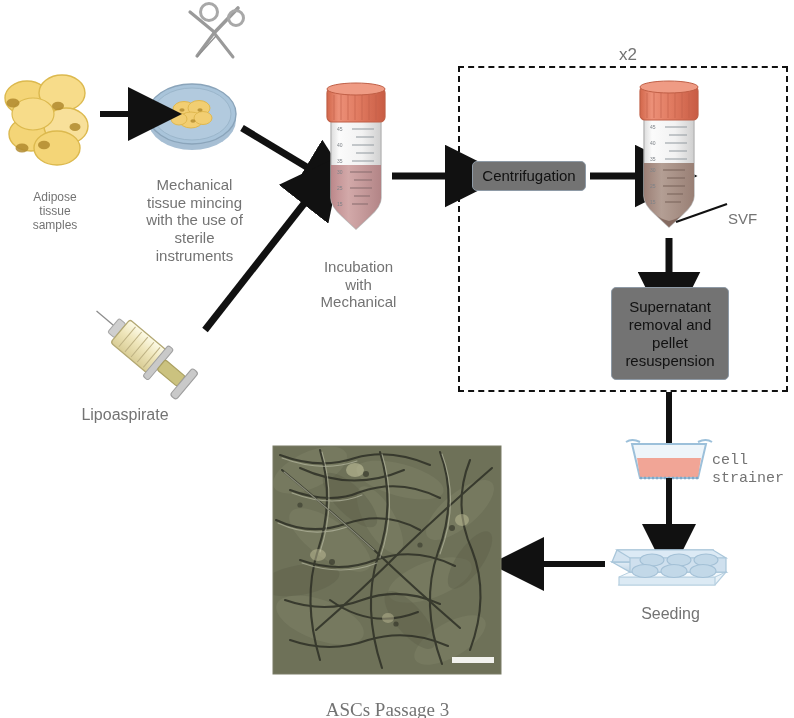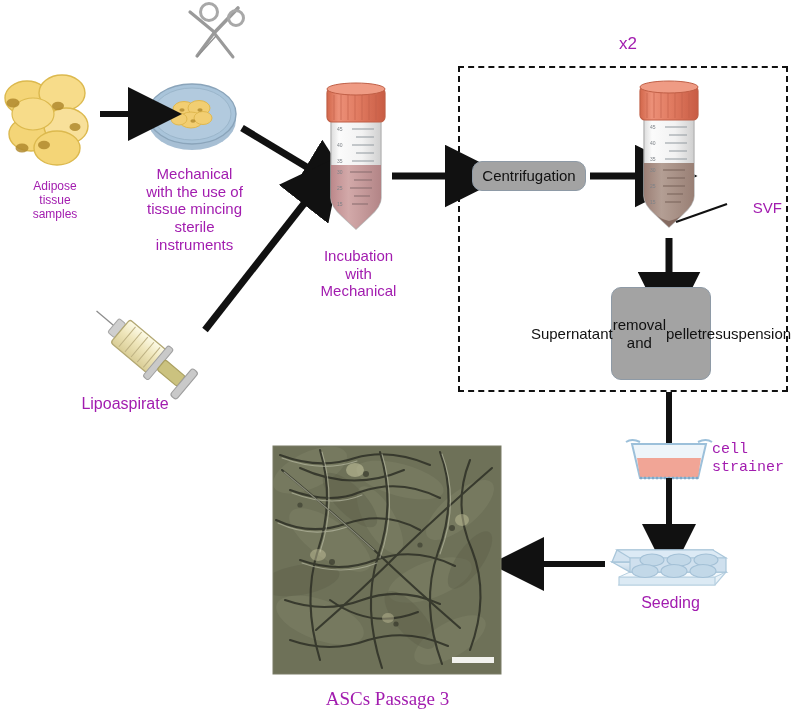--- a/index.html
+++ b/index.html
@@ -1,21 +1,21 @@
 <!DOCTYPE html>
 <html><head>
 <meta charset="utf-8">
 <style>
   html,body{margin:0;padding:0;background:#ffffff;}
   body{width:794px;height:718px;position:relative;overflow:hidden;
        font-family:"Liberation Sans","DejaVu Sans",sans-serif;color:#1a1a1a;}
   .stage{position:absolute;inset:0;}
-  .lbl{position:absolute;text-align:center;line-height:1.18;color:#a21caf;}
+  .lbl{position:absolute;text-align:center;line-height:1.18;color:#737373;margin-top:11px;}
   .svgwrap{position:absolute;inset:0;width:794px;height:718px;pointer-events:none;}
-  .box{position:absolute;background:#a3a3a3;border:1px solid #8e9aa6;border-radius:10px;
+  .box{position:absolute;background:#737373;border:1px solid #8e9aa6;border-radius:5px;
        box-sizing:border-box;display:flex;align-items:center;justify-content:center;
        text-align:center;line-height:1.2;color:#111;}
   .dashbox{position:absolute;border:2.5px dashed #111;box-sizing:border-box;}
 </style>
 </head>
 <body>
 
 <div class="stage">
 
   <svg class="svgwrap" viewBox="0 0 794 718">
@@ -298,56 +298,56 @@
     <rect x="273" y="446" width="228" height="228" fill="none" stroke="#7a7d66" stroke-width="1"></rect>
     <rect x="452" y="657" width="42" height="6" fill="#f2f2ee"></rect>
   </svg>
 
   <div class="dashbox" style="left:458px;top:66px;width:330px;height:326px;"></div>
 
   <div class="box" style="left:472px;top:161px;width:114px;height:30px;font-size:15px;">
     <span>Centrifugation</span>
   </div>
 
-  <div class="box" style="left:611px;top:287px;width:100px;height:93px;font-size:15px;flex-direction:row;">
+  <div class="box" style="left:611px;top:287px;width:118px;height:93px;font-size:15px;flex-direction:column;">
     <span>Supernatant</span>
     <span>removal and</span>
     <span>pellet</span>
     <span>resuspension</span>
   </div>
 
   <div class="lbl" style="left:598px;top:34px;width:60px;font-size:17px;">
     <span>x2</span>
   </div>
 
   <div class="lbl" style="left:0px;top:179px;width:110px;font-size:12px;">
     <div>Adipose</div>
     <div>tissue</div>
     <div>samples</div>
   </div>
 
   <div class="lbl" style="left:122px;top:165px;width:145px;font-size:15px;">
     <div>Mechanical</div>
+    <div>tissue mincing</div>
     <div>with the use of</div>
-    <div>tissue mincing</div>
     <div>sterile</div>
     <div>instruments</div>
   </div>
 
   <div class="lbl" style="left:40px;top:395px;width:170px;font-size:16px;">
     <span>Lipoaspirate</span>
   </div>
 
   <div class="lbl" style="left:296px;top:247px;width:125px;font-size:15px;">
     <div>Incubation</div>
     <div>with</div>
     <div>Mechanical</div>
   </div>
 
-  <div class="lbl" style="left:728px;top:199px;width:54px;font-size:15px;text-align:right;">
+  <div class="lbl" style="left:728px;top:199px;width:54px;font-size:15px;text-align:left;">
     <span>SVF</span>
   </div>
 
   <div class="lbl" style="left:712px;top:441px;width:80px;font-size:15px;text-align:left;font-family:Liberation Mono, monospace;">
     <div>cell</div>
     <div>strainer</div>
   </div>
 
   <div class="lbl" style="left:613px;top:594px;width:115px;font-size:16px;">
     <span>Seeding</span>

